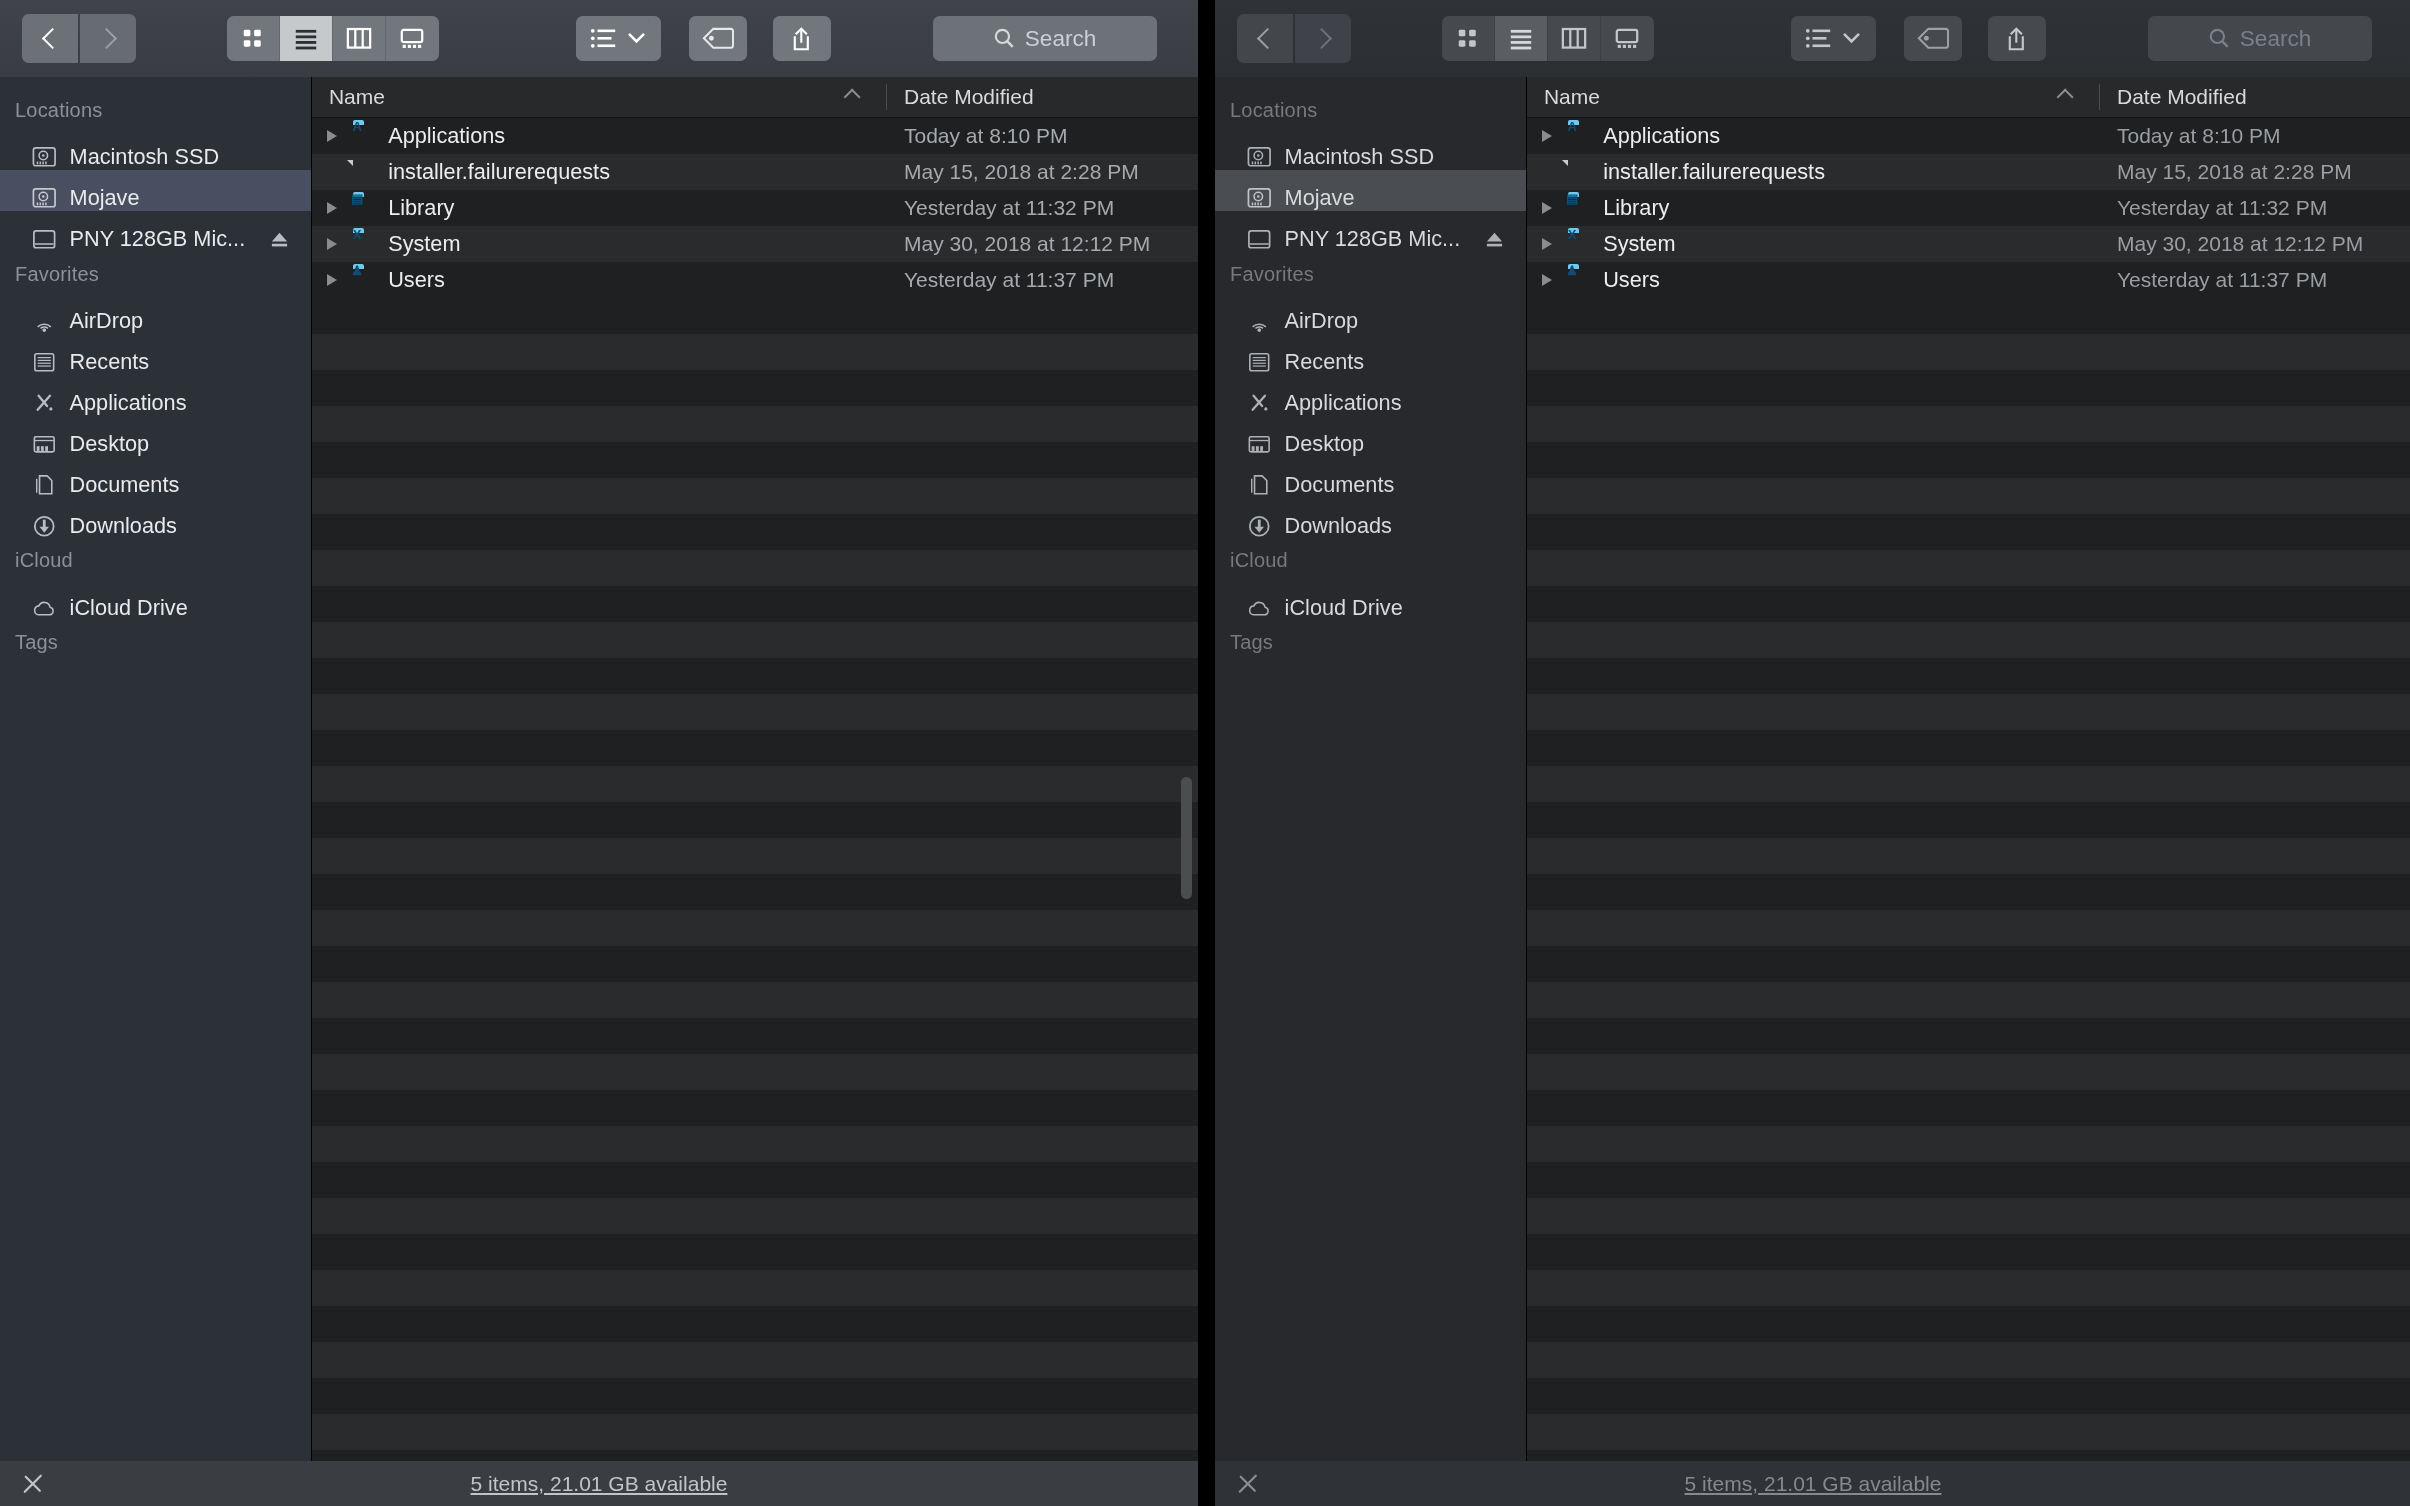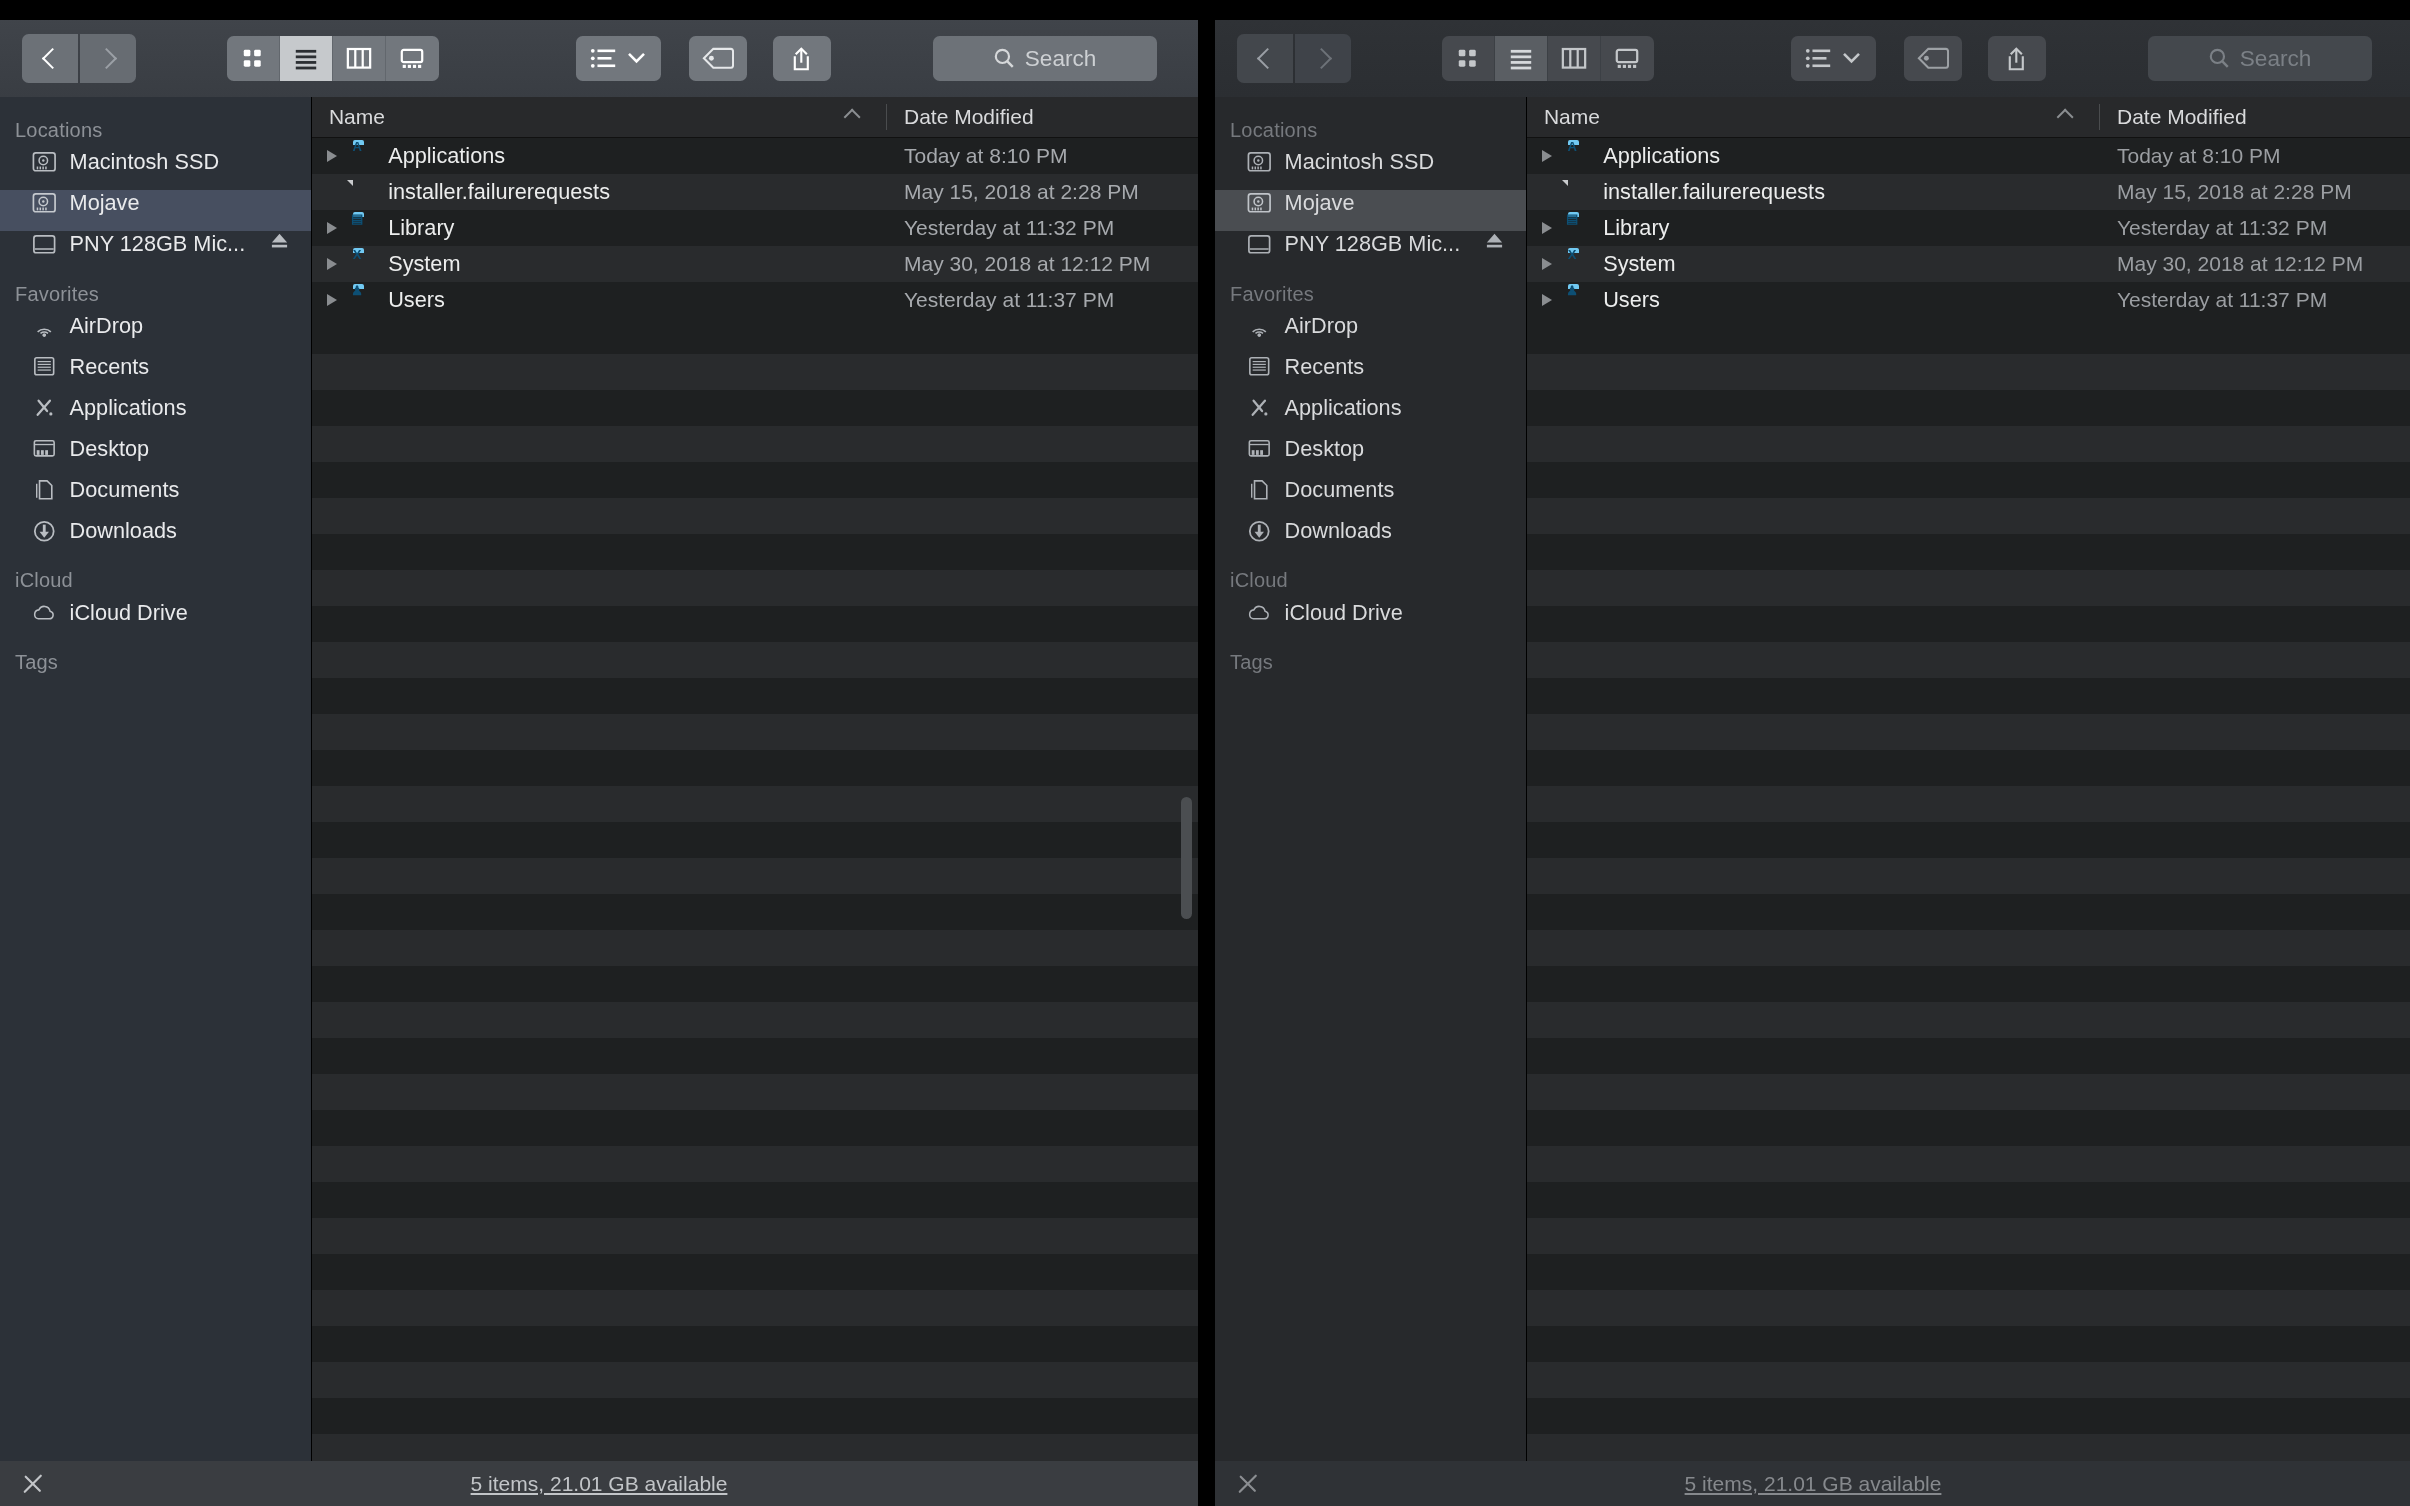--- a/index.html
+++ b/index.html
@@ -12,21 +12,21 @@
   .stage { position:relative; width:2411px; height:1507px; display:flex; }
 
   
   .window { position:relative; height:1507px; display:flex; flex-direction:column; overflow:hidden; }
   .window.active  { width:1198px; }
   .gap { width:17px; height:1507px; background:#000; }
   .window.inactive{ width:1196px; }
 
   
   .toolbar { height:77px; flex:0 0 77px; display:flex; align-items:center;
-             background:linear-gradient(180deg,#40444a 0%,#393d43 100%); position:relative;margin-top:20px; }
+             background:linear-gradient(180deg,#40444a 0%,#393d43 100%); position:relative; }
   .inactive .toolbar { background:linear-gradient(180deg,#2f3236 0%,#2b2e32 100%); }
 
   .navgroup { display:flex; margin-left:21.7px; }
   .navbtn { width:56px; height:49px; background:#6c7177; display:flex; align-items:center; justify-content:center; }
   .navbtn.first { border-radius:6.6px 0 0 6.6px; }
   .navbtn.second { border-radius:0 6.6px 6.6px 0; background:#676c72; margin-left:1.9px; }
   .inactive .navbtn { background:#43474c; }
   .inactive .navbtn.second { background:#3f4349; }
   .chev { width:21px; height:21px; position:relative; }
   .chev::before { content:""; position:absolute; left:5.6px; top:2.8px; width:13px; height:13px;
@@ -61,21 +61,21 @@
   .inactive .searchtxt { color:#7b8086; }
 
   
   .body { flex:1; display:flex; min-height:0; }
 
   
   .sidebar { width:311px; flex:0 0 311px; background:#2c3138; padding-top:11.3px; overflow:hidden; }
   .inactive .sidebar { background:#27292c; }
   .sec-title { font-size:20px; color:#8d9197; padding:10.4px 0 7.5px 15px; letter-spacing:0.2px; }
   .inactive .sec-title { color:#76797e; }
-  .sb-item { height:41px; display:flex; align-items:flex-start; padding-left:32px; gap:12.2px; position:relative; }
+  .sb-item { height:41px; display:flex; align-items:flex-end; padding-left:32px; gap:12.2px; position:relative; }
   .sb-item.sel { background:#474f60; }
   .inactive .sb-item.sel { background:#4a4d51; }
   .sb-label { font-size:21.7px; color:#e9eaec; white-space:nowrap; }
   .inactive .sb-label { color:#d9dadc; }
   .eject { position:absolute; right:21px; }
   .sb-icon { width:25.4px; height:25.4px; flex:0 0 25.4px; display:flex; align-items:center; justify-content:center; }
 
   
   .pane { flex:1; background:#737373; display:flex; flex-direction:column; min-width:0; position:relative; }
   .hdr { height:41px; flex:0 0 41px; background:#28292b; display:flex; align-items:center;

